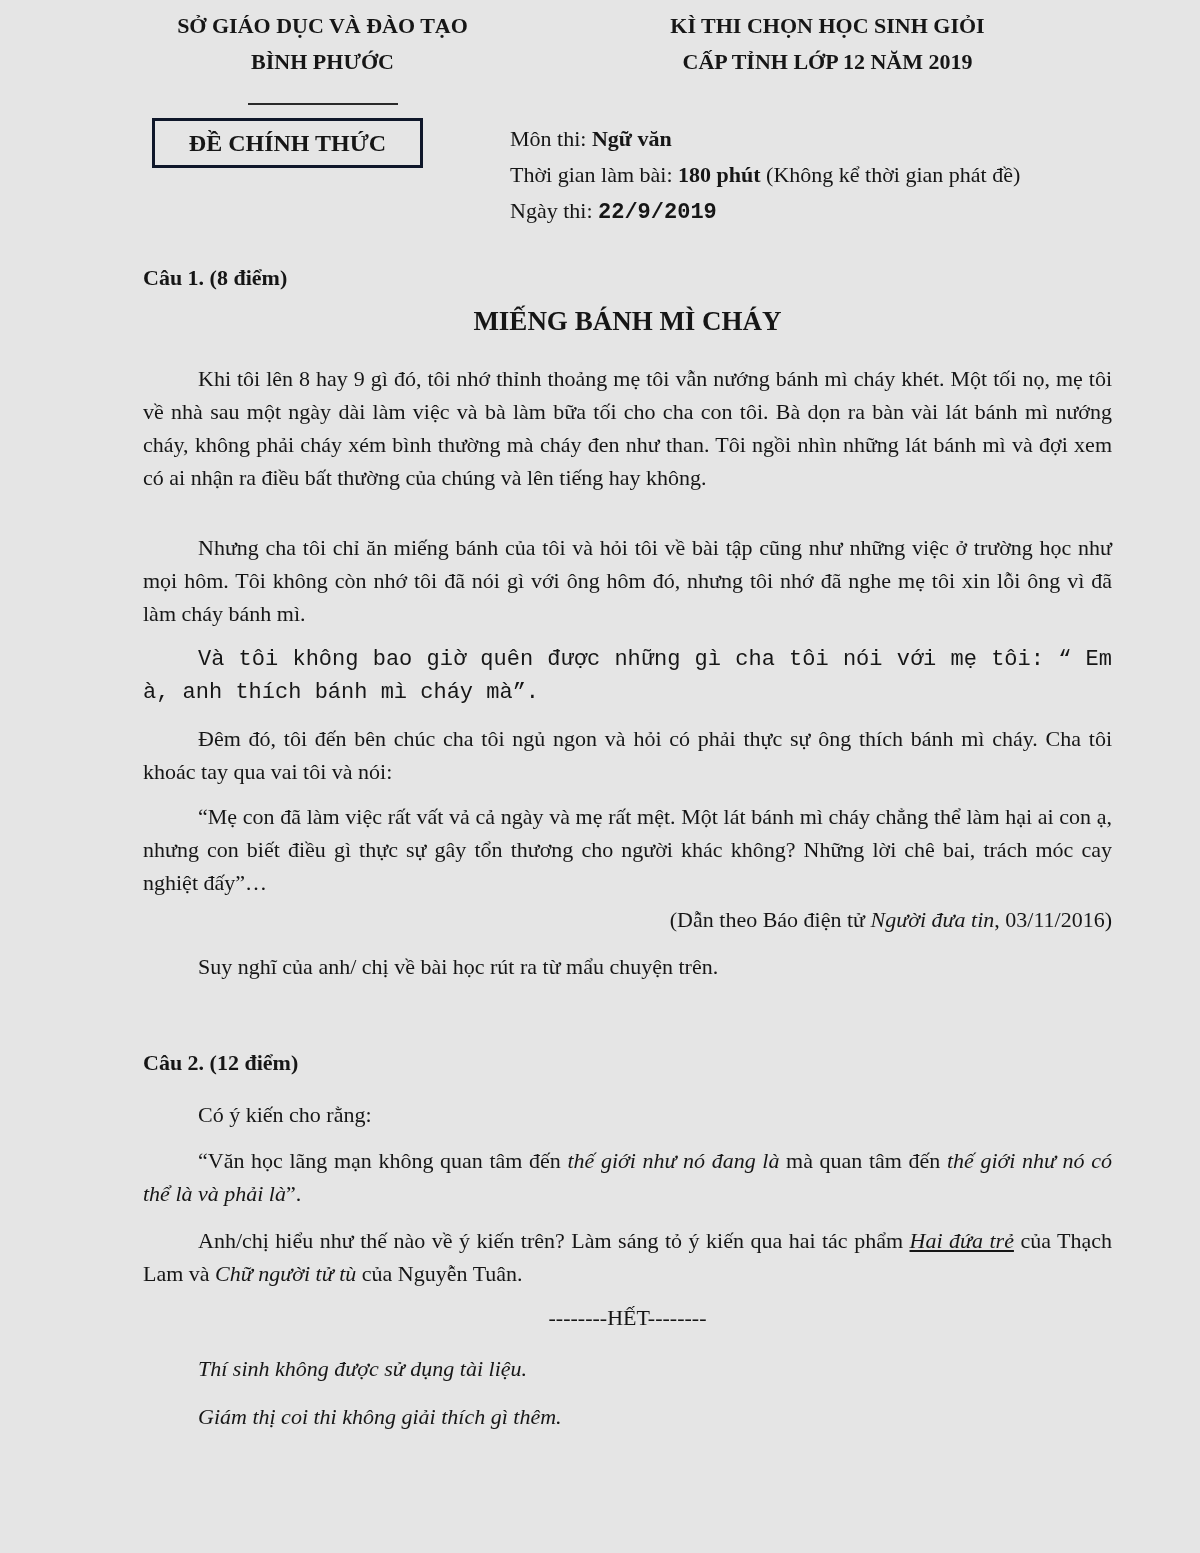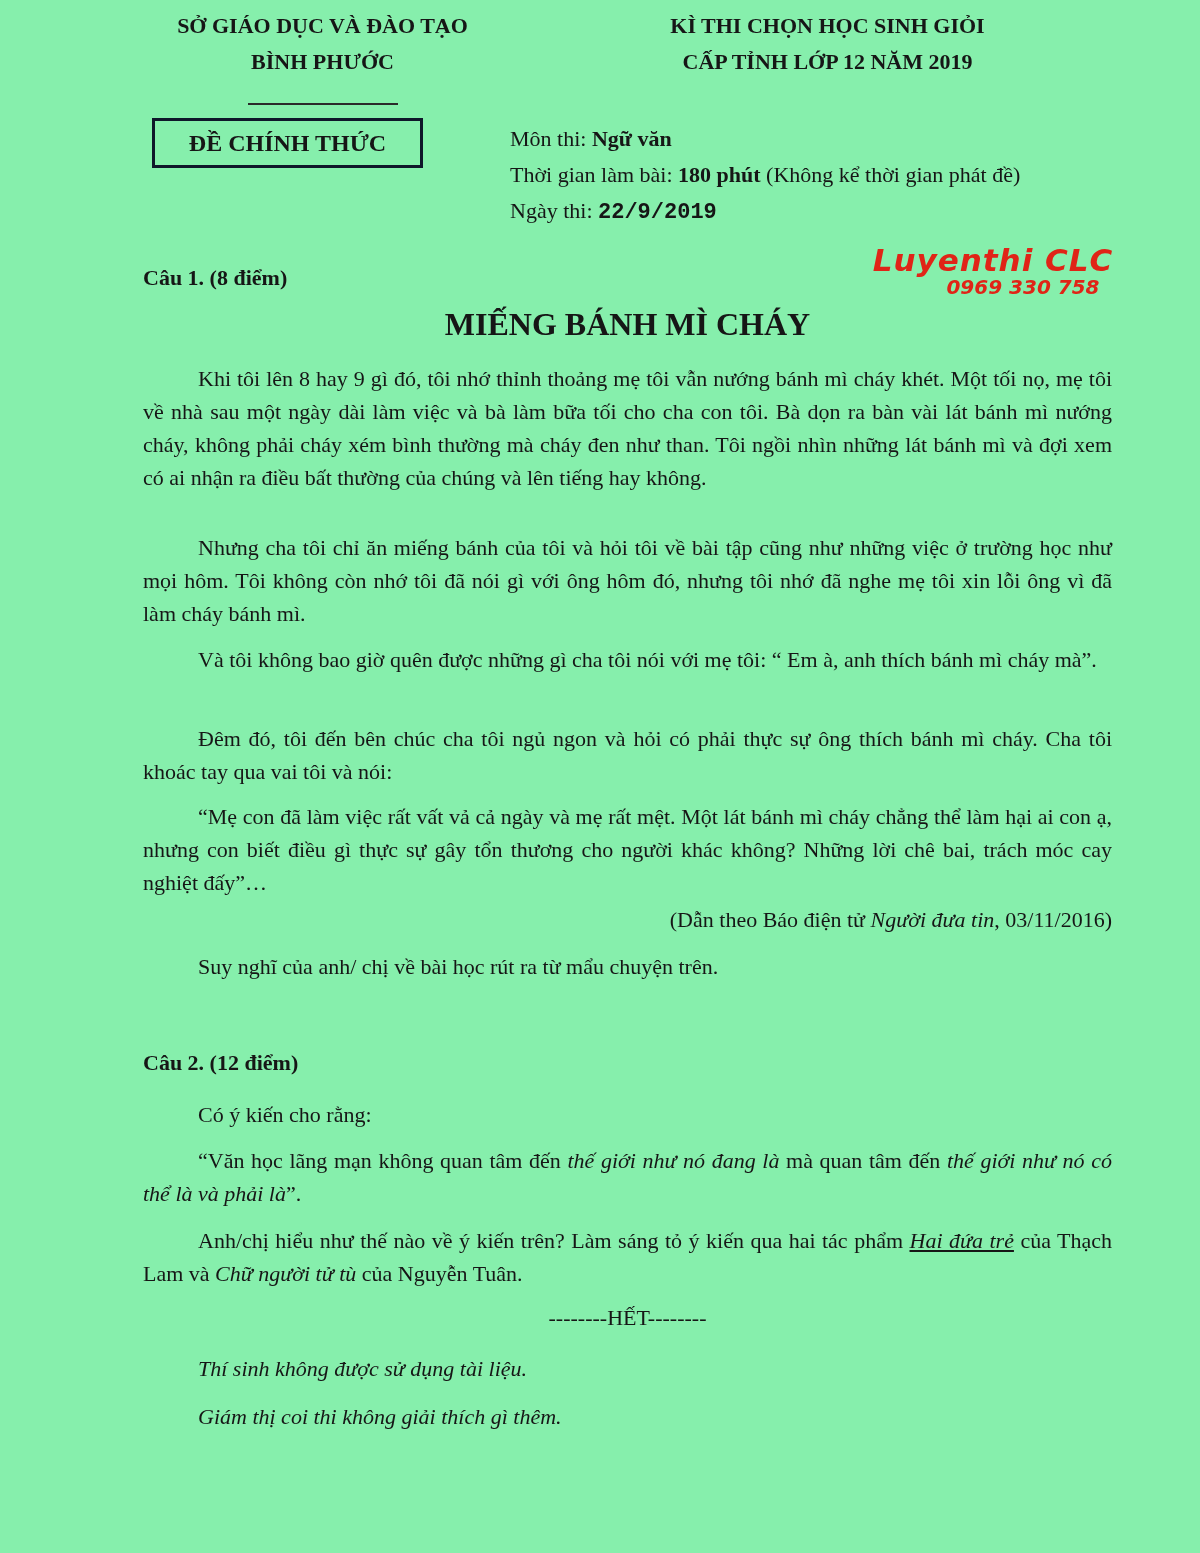--- a/index.html
+++ b/index.html
@@ -1,20 +1,20 @@
 <!DOCTYPE html>
 <html lang="vi"><head>
 <meta charset="utf-8">
 <style>
   html,body{margin:0;padding:0;background:#ffffff;}
   .page{
     position:relative;
     width:1200px;
     height:1553px;
-    background:#86efac;
+    background:#e5e5e5;
     color:#161616;
     font-family:"Liberation Serif","DejaVu Serif",serif;
     font-size:22px;
     overflow:hidden;
   }
   .abs{position:absolute;}
   
   .hdr-left{
     left:150px;top:8px;width:345px;
     text-align:center;font-weight:bold;line-height:36px;
@@ -51,21 +51,21 @@
     font-size:31px;font-weight:bold;font-style:italic;letter-spacing:1px;
     line-height:32px;
   }
   .logo .logo-phone{
     font-size:20px;font-weight:bold;font-style:italic;line-height:22px;
     padding-left:60px;
   }
   
   .content{left:143px;width:969px;}
   .q-label{font-weight:bold;}
-  .story-title{text-align:center;font-weight:bold;font-size:32px;}
+  .story-title{text-align:center;font-weight:bold;font-size:27px;}
   .para{
     margin:0;text-align:justify;text-indent:55px;line-height:33px;
   }
   .citation{text-align:right;line-height:33px;}
   .center{text-align:center;}
   .italic{font-style:italic;}
 </style>
 </head>
 <body>
 
@@ -85,31 +85,27 @@
   <div class="abs official-box">
     <span>ĐỀ CHÍNH THỨC</span>
   </div>
 
   <div class="abs exam-info">
     <div><span>Môn thi: </span><span style="font-weight: bold;">Ngữ văn</span></div>
     <div><span>Thời gian làm bài: </span><span style="font-weight: bold;">180 phút</span><span> (Không kể thời gian phát đề)</span></div>
     <div><span>Ngày thi: </span><span style="font-weight: bold; font-family: Liberation Mono, monospace;">22/9/2019</span></div>
   </div>
 
-  <div class="abs logo" style="color: rgb(224, 36, 23);">
-    <div class="logo-name">Luyenthi CLC</div>
-    <div class="logo-phone">0969 330 758</div>
-  </div>
 
   <div class="abs content q-label" style="top:265px;">Câu 1. (8 điểm)</div>
   <div class="abs content story-title" style="top:306px;">MIẾNG BÁNH MÌ CHÁY</div>
 
   <p class="abs content para" style="top:362px;">Khi tôi lên 8 hay 9 gì đó, tôi nhớ thỉnh thoảng mẹ tôi vẫn nướng bánh mì cháy khét. Một tối nọ, mẹ tôi về nhà sau một ngày dài làm việc và bà làm bữa tối cho cha con tôi. Bà dọn ra bàn vài lát bánh mì nướng cháy, không phải cháy xém bình thường mà cháy đen như than. Tôi ngồi nhìn những lát bánh mì và đợi xem có ai nhận ra điều bất thường của chúng và lên tiếng hay không.</p>
   <p class="abs content para" style="top:531px;">Nhưng cha tôi chỉ ăn miếng bánh của tôi và hỏi tôi về bài tập cũng như những việc ở trường học như mọi hôm. Tôi không còn nhớ tôi đã nói gì với ông hôm đó, nhưng tôi nhớ đã nghe mẹ tôi xin lỗi ông vì đã làm cháy bánh mì.</p>
-  <p class="abs content para" style="top:643px;">Và tôi không bao giờ quên được những gì cha tôi nói với mẹ tôi: “ Em à, anh thích bánh mì cháy mà”.</p>
+  <p class="abs content para" style="top:643px;font-family:Liberation Mono, monospace;">Và tôi không bao giờ quên được những gì cha tôi nói với mẹ tôi: “ Em à, anh thích bánh mì cháy mà”.</p>
   <p class="abs content para" style="top:722px;">Đêm đó, tôi đến bên chúc cha tôi ngủ ngon và hỏi có phải thực sự ông thích bánh mì cháy. Cha tôi khoác tay qua vai tôi và nói:</p>
   <p class="abs content para" style="top:800px;">“Mẹ con đã làm việc rất vất vả cả ngày và mẹ rất mệt. Một lát bánh mì cháy chẳng thể làm hại ai con ạ, nhưng con biết điều gì thực sự gây tổn thương cho người khác không? Những lời chê bai, trách móc cay nghiệt đấy”…</p>
 
   <div class="abs content citation" style="top:903px;"><span>(Dẫn theo Báo điện tử </span><span style="font-style: italic;">Người đưa tin</span><span>, 03/11/2016)</span></div>
 
   <p class="abs content para" style="top:950px;">Suy nghĩ của anh/ chị về bài học rút ra từ mẩu chuyện trên.</p>
 
   <div class="abs content q-label" style="top:1050px;">Câu 2. (12 điểm)</div>
   <p class="abs content para" style="top:1098px;">Có ý kiến cho rằng:</p>
   <p class="abs content para" style="top:1144px;"><span>“Văn học lãng mạn không quan tâm đến </span><span style="font-style: italic;">thế giới như nó đang là</span><span> mà quan tâm đến </span><span style="font-style: italic;">thế giới như nó có thể là và phải là</span><span>”.</span></p>

